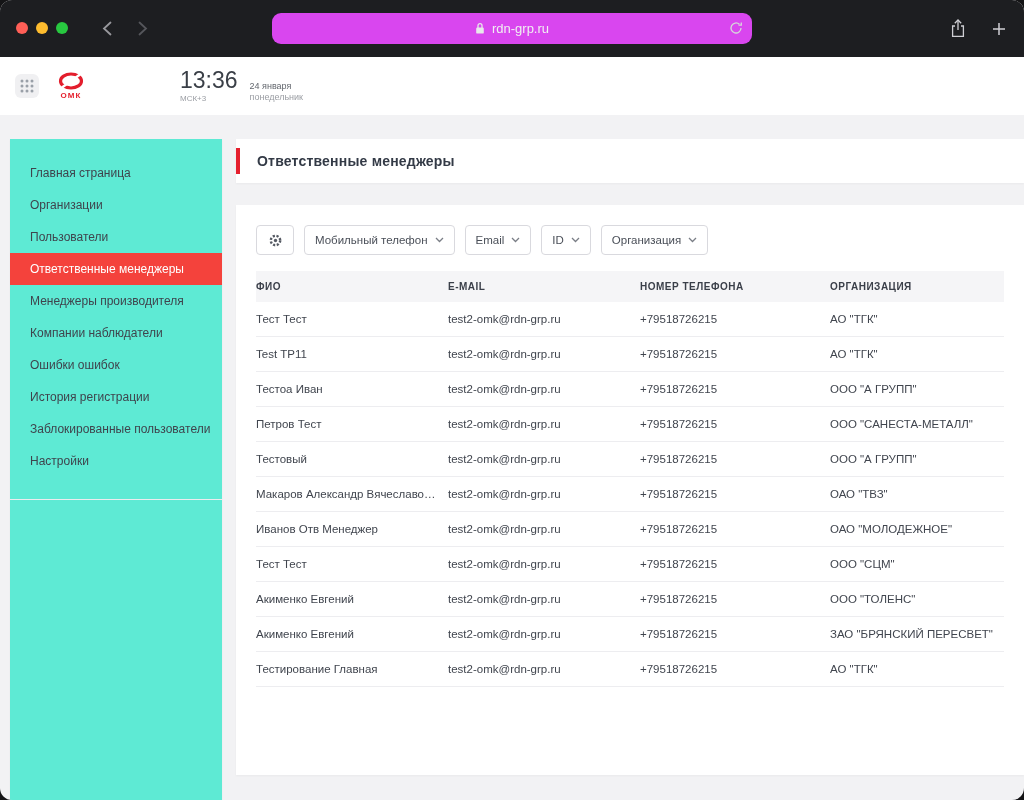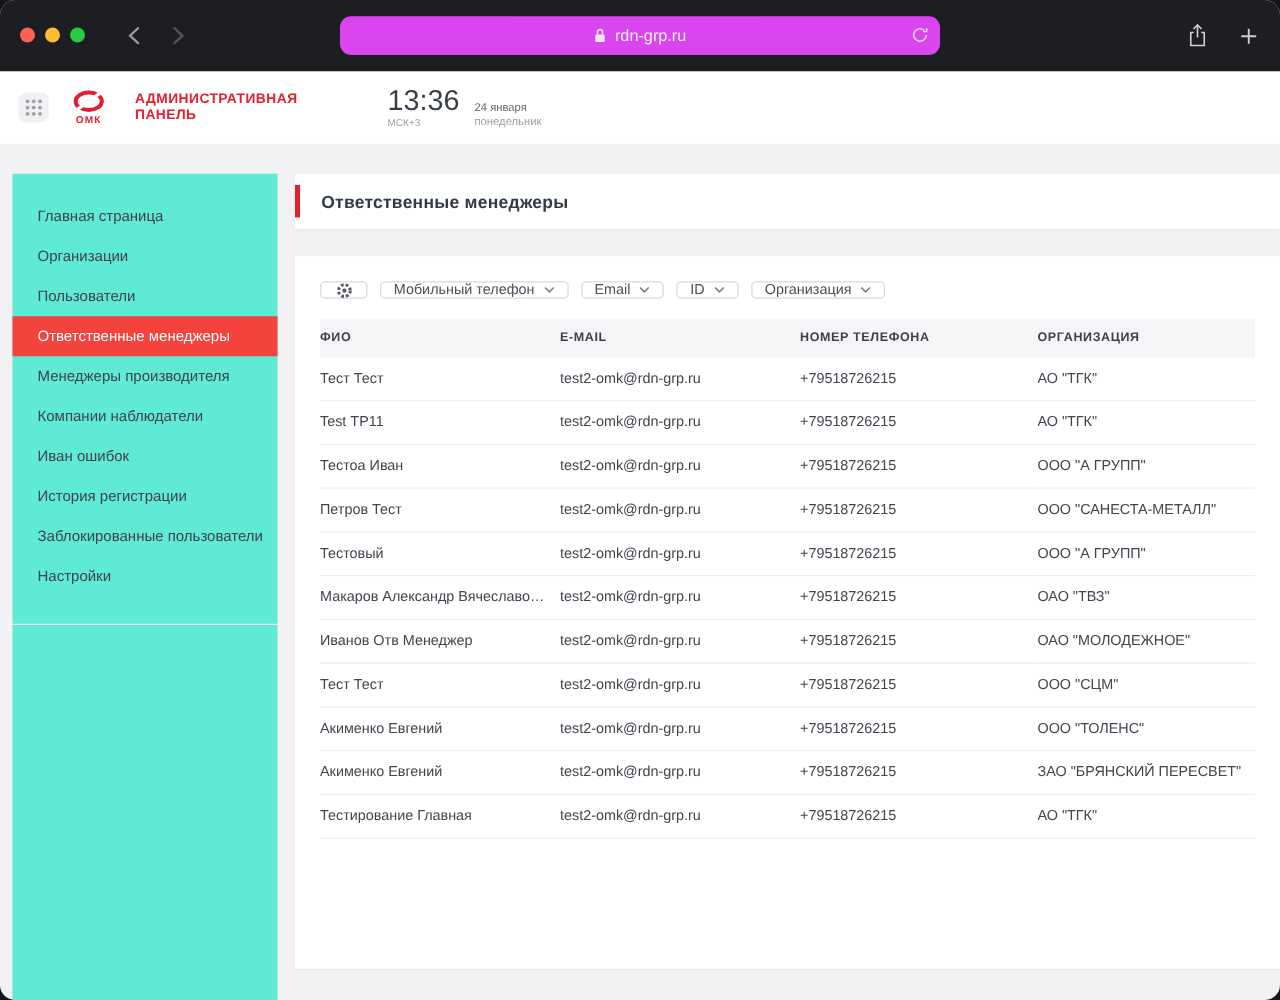--- a/index.html
+++ b/index.html
@@ -73,21 +73,21 @@
   .accent-bar{width:4px;height:26px;background:var(--accent-red);margin-right:17px;}
   .page-title{font-size:14px;font-weight:700;color:#333a46;letter-spacing:.2px;}
   .gap{height:22px;flex:0 0 22px;}
   .content-card{
     background:#fff;padding:20px 20px 16px 20px;min-height:570px;
     box-shadow:0 1px 2px rgba(0,0,0,.04);
   }
   
   .filter-row{display:flex;gap:10px;margin-bottom:16px;align-items:center;}
   .chip{
-    height:14px;border:1px solid #d9d9de;border-radius:4px;background:#fff;
+    height:30px;border:1px solid #d9d9de;border-radius:4px;background:#fff;
     display:inline-flex;align-items:center;gap:7px;padding:0 10px;
     font-size:11.5px;color:#4a4f58;font-family:inherit;cursor:pointer;white-space:nowrap;
   }
   .chip.gear{width:38px;justify-content:center;padding:0;}
   
   table{width:100%;border-collapse:collapse;table-layout:fixed;}
   thead th{
     background:#f5f5f7;text-align:left;font-size:10px;font-weight:700;
     color:#3a3f49;letter-spacing:.5px;padding:10px 8px 10px 0;
   }
@@ -166,24 +166,20 @@
         </g>
       </svg>
     </button>
     <div class="logo-block">
       <svg width="26" height="18" viewBox="0 0 26 18">
         <ellipse cx="13" cy="9" rx="10.5" ry="7" fill="none" stroke="#e31e2d" stroke-width="3.2"></ellipse>
         <line x1="4" y1="15.5" x2="22" y2="2.5" stroke="#ffffff" stroke-width="2.6"></line>
       </svg>
       <div class="logo-text">ОМК</div>
     </div>
-    <div class="brand">
-      <div>АДМИНИСТРАТИВНАЯ</div>
-      <div>ПАНЕЛЬ</div>
-    </div>
     <div class="time-block">
       <div>
         <div class="time-main">13:36</div>
         <div class="time-zone">МСК+3</div>
       </div>
       <div class="date-col">
         <div class="date-day">24 января</div>
         <div class="date-weekday">понедельник</div>
       </div>
     </div>
@@ -191,21 +187,21 @@
 
   <div class="body-row">
     <nav class="sidebar">
       <div>
           <div class="side-item">Главная страница</div>
           <div class="side-item">Организации</div>
           <div class="side-item">Пользователи</div>
           <div class="side-item active">Ответственные менеджеры</div>
           <div class="side-item">Менеджеры производителя</div>
           <div class="side-item">Компании наблюдатели</div>
-          <div class="side-item">Иван ошибок</div>
+          <div class="side-item">Ошибки ошибок</div>
           <div class="side-item">История регистрации</div>
           <div class="side-item">Заблокированные пользователи</div>
           <div class="side-item">Настройки</div>
         </div>
       <hr class="side-divider">
     </nav>
 
     <div class="main-col">
       <div class="title-card">
         <div class="accent-bar"></div>

